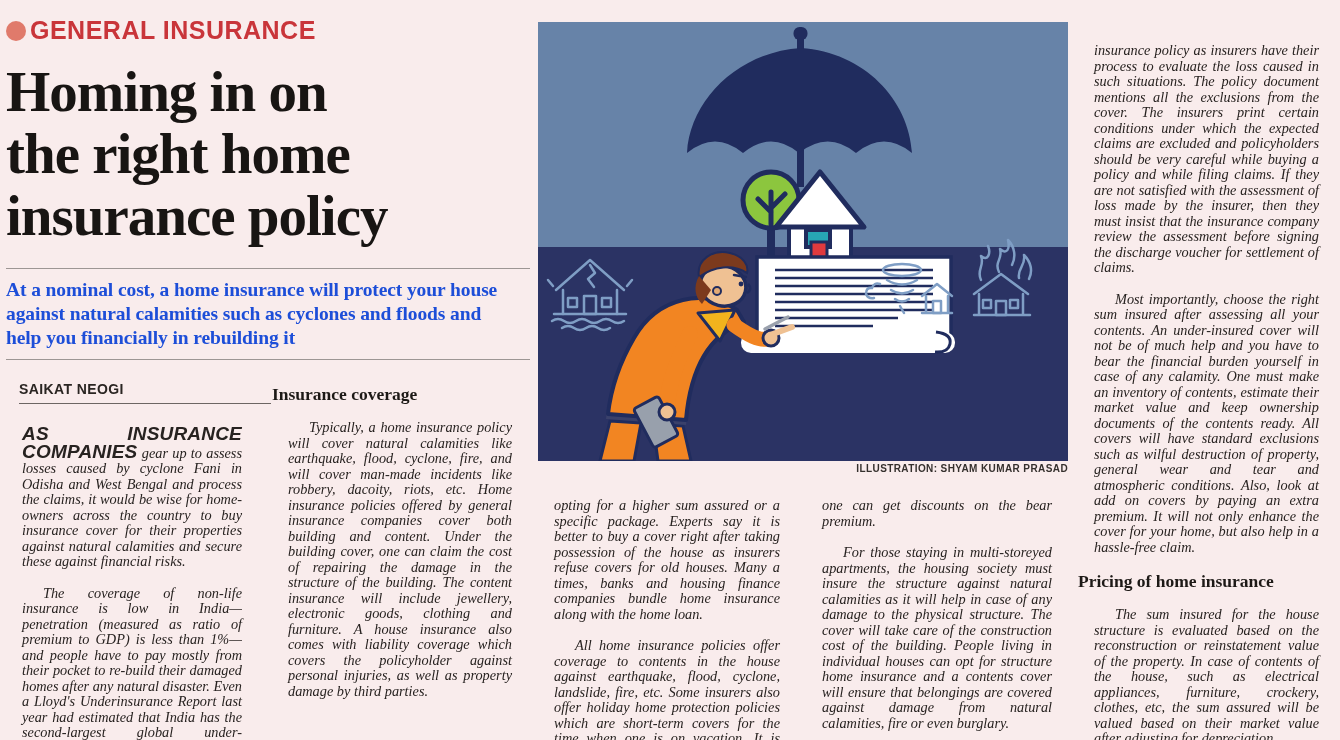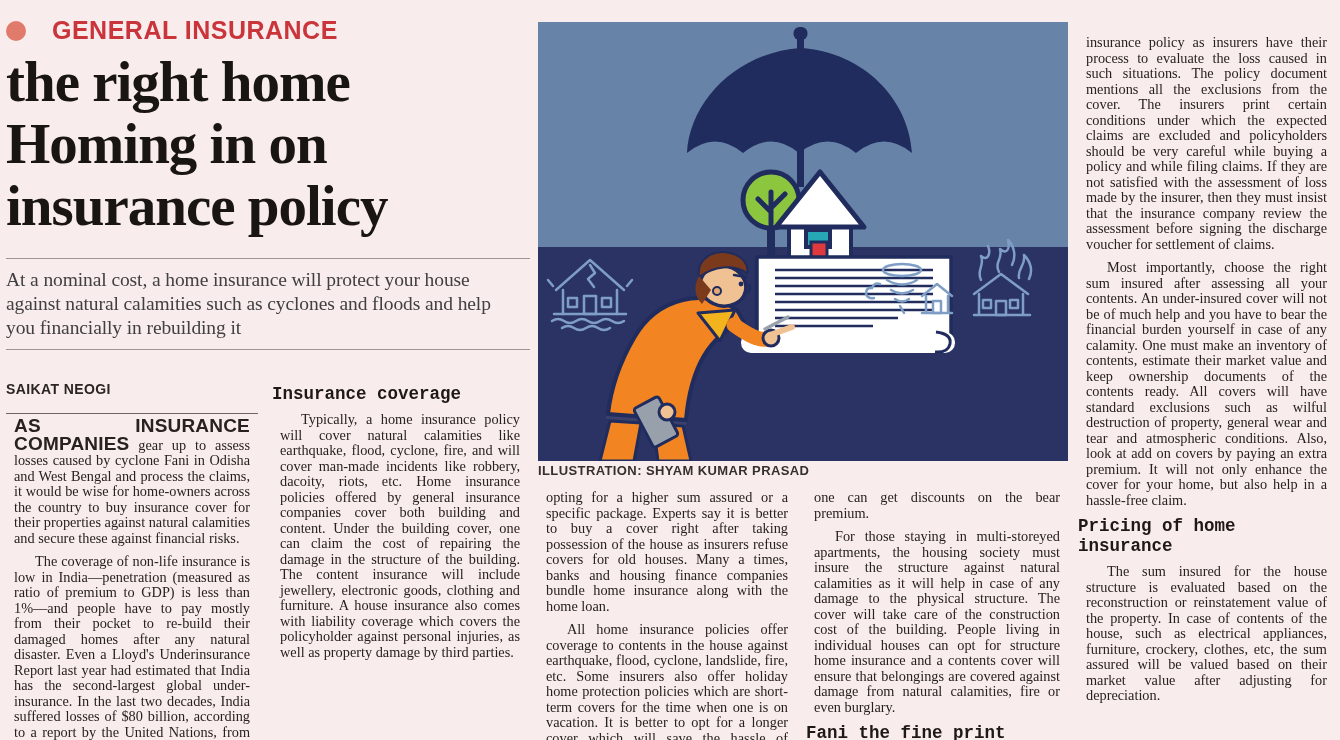--- a/index.html
+++ b/index.html
@@ -3,76 +3,76 @@
 <meta charset="utf-8">
 <style>
   html,body{margin:0;padding:0;}
   .page{
     position:relative;width:1340px;height:740px;overflow:hidden;
     background:#f9ecec;color:#272220;
     font-family:"Liberation Serif", serif;
   }
   
   .masthead{position:absolute;left:6px;top:16px;width:524px;}
-  .kicker{display:flex;align-items:center;gap:26px;margin-bottom:6px;}
+  .kicker{display:flex;align-items:center;gap:4px;margin-bottom:16px;}
   .kicker .dot{width:20px;height:20px;border-radius:50%;background:#e07a6b;flex:0 0 auto;}
   .kicker .klabel{
     font-family:"Liberation Sans", sans-serif;font-weight:bold;
     font-size:25px;letter-spacing:.5px;color:#c9353a;
   }
   .headline{font-weight:bold;font-size:57px;line-height:62px;color:#181513;letter-spacing:-1px;}
   .rule{border:0;border-top:1.6px solid #9d9694;margin:0;}
   .rule.hl{margin-top:21px;}
   .standfirst{
-    margin:9px 0 0 0;font-weight:normal;font-size:19.5px;line-height:24px;
-    color:#404040;letter-spacing:-.1px;width:500px;
+    margin:9px 0 0 0;font-weight:bold;font-size:19.5px;line-height:24px;
+    color:#1d4ed8;letter-spacing:-.1px;width:500px;
   }
   .rule.sf{margin-top:9px;}
   
   .byline{
-    position:absolute;left:6px;top:381px;width:252px;
+    position:absolute;left:19px;top:381px;width:252px;
     font-family:"Liberation Sans", sans-serif;font-weight:bold;font-size:14px;
-    letter-spacing:.4px;color:#2a2522;padding-bottom:16px;border-bottom:1.4px solid #6d6663;
+    letter-spacing:.4px;color:#2a2522;padding-bottom:6px;border-bottom:1.4px solid #6d6663;
   }
   
   .col{position:absolute;font-size:14.3px;line-height:15.5px;text-align:justify;color:#272220;}
-  .col p{margin:8px;}
+  .col p{margin:16px;font-style:italic;}
   .col p.ind{text-indent:21px;}
   .lead-in{font-family:"Liberation Sans", sans-serif;font-weight:bold;font-size:19px;letter-spacing:.2px;}
   h3.subhead{
-    margin:0 0 5px 0;font-family:Liberation Mono, monospace;font-weight:600;
+    margin:0 0 5px 0;font-family:Liberation Serif, serif;font-weight:600;
     font-size:17.5px;line-height:20px;letter-spacing:0;color:#1d1916;text-align:left;
   }
   h3.subhead.mt{}
   .col1{left:6px;top:410px;width:252px;}
   .col2{left:272px;top:384px;width:256px;}
   .col3{left:538px;top:482px;width:258px;}
   .col4{left:806px;top:482px;width:262px;}
   .col5{left:1078px;top:27px;width:257px;}
   
   .figure{position:absolute;left:538px;top:22px;width:530px;height:439px;}
   .credit{
-    position:absolute;left:538px;top:463px;width:530px;text-align:left;
-    font-family:"Liberation Sans", sans-serif;font-weight:bold;font-size:13px;
+    position:absolute;left:538px;top:463px;width:530px;text-align:right;
+    font-family:"Liberation Sans", sans-serif;font-weight:bold;font-size:10px;
     letter-spacing:.4px;color:#35302d;
   }
 </style>
 </head>
 <body>
 
 <div class="page">
 
   <div class="masthead">
     <div class="kicker">
       <span class="dot"></span>
       <span class="klabel">GENERAL INSURANCE</span>
     </div>
     <div class="headline">
+      <div>Homing in on</div>
       <div>the right home</div>
-      <div>Homing in on</div>
       <div>insurance policy</div>
     </div>
     <hr class="rule hl">
     <p class="standfirst">At a nominal cost, a home insurance will protect your house against natural calamities such as cyclones and floods and help you financially in rebuilding it</p>
     <hr class="rule sf">
   </div>
 
   <div class="byline">SAIKAT NEOGI</div>
 
   <div class="col col1">

